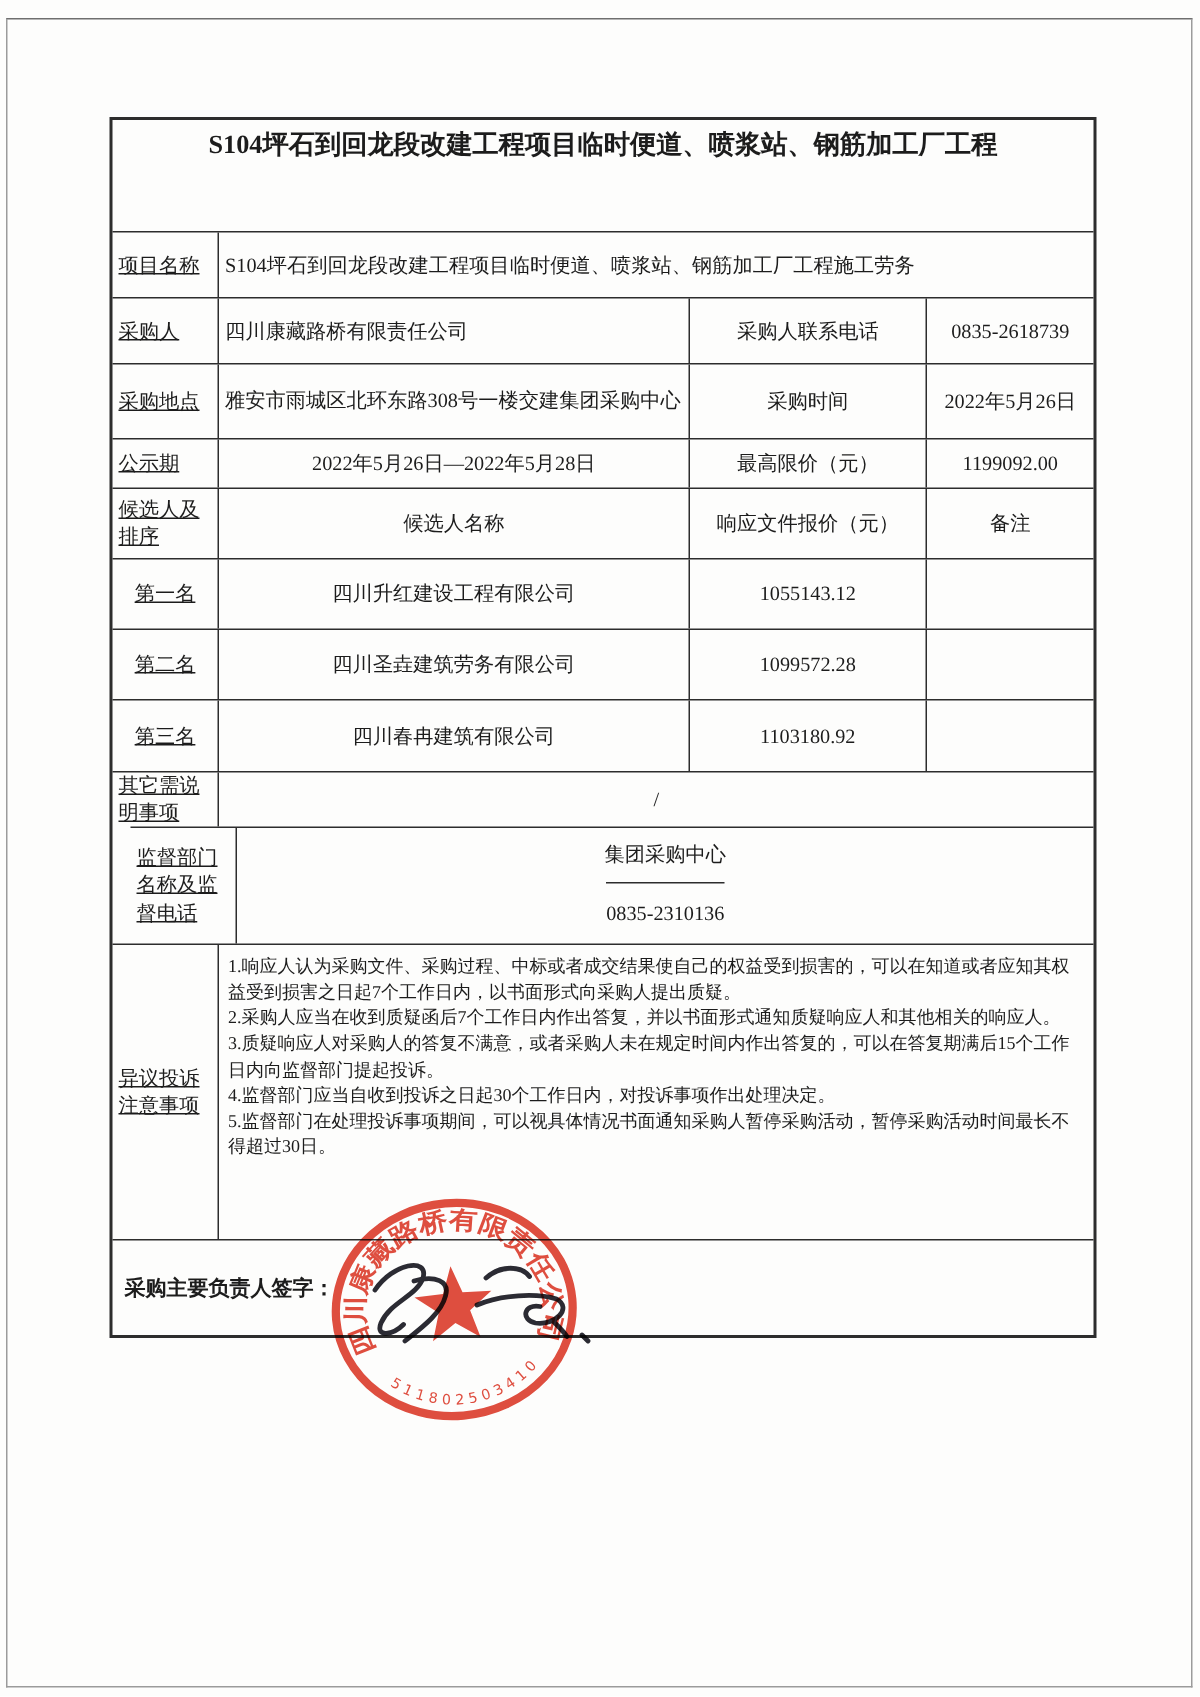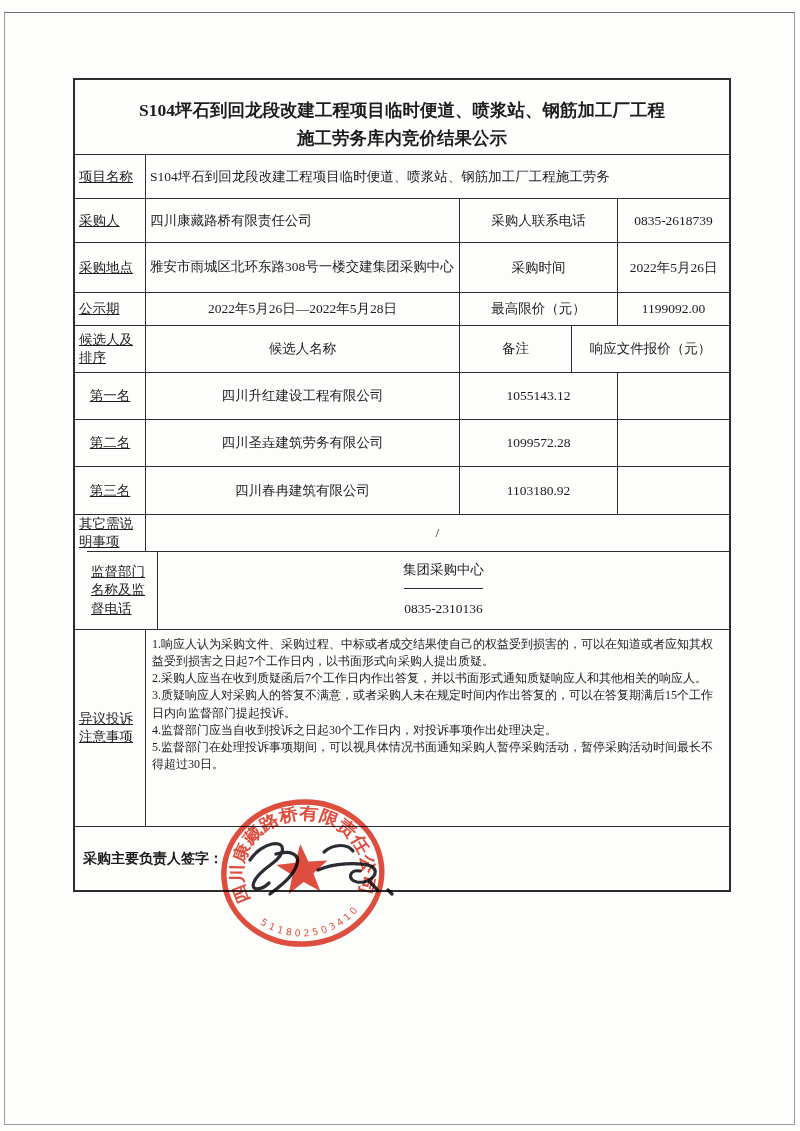--- a/index.html
+++ b/index.html
@@ -26,21 +26,21 @@
   .row { display:flex; align-items:stretch; }
   .row + .row { border-top:1.5px solid #2d2d2d; }
   .cell { display:flex; align-items:center; padding:2px 4px; }
   .cell + .cell { border-left:1.5px solid #2d2d2d; }
   .c1 { width:70px; flex:none;text-decoration:underline; }
   .c2 { flex:1; }
   .c3 { width:158px; flex:none; justify-content:center; text-align:center; }
   .c4 { width:112px; flex:none; justify-content:center; text-align:center; }
   .center { justify-content:center; text-align:center; }
   .title-row { height:74px; }
-  .title-cell { flex:1; flex-direction:column; justify-content:flex-end; text-align:center;
+  .title-cell { flex:1; flex-direction:column; justify-content:space-between; text-align:center;
     font-weight:bold; font-size:17.5px; line-height:1.6; }
   .h44 { height:44px; } .h50 { height:50px; } .h33 { height:33px; }
   .h47 { height:47px; } .h48 { height:48px; } .h37 { height:37px; }
   .h78 { height:78px;margin-left:12px; } .h197 { height:197px; } .h64 { height:64px;font-weight:bold; }
   .label-wrap { line-height:1.35; }
   .stack { flex:1; display:flex; flex-direction:column; padding:0; }
   .stack > div { display:flex; align-items:center; justify-content:center; }
   .stack .sub1 { height:36px; }
   .stack .sub2 { flex:1; border-top:1.5px solid #2d2d2d; }
   .complaint-cell { flex:1; display:block; padding:6px 6px 4px 6px;
@@ -60,21 +60,20 @@
 <body>
 
 <div class="page">
   <div class="page-edge"></div>
 
   <div class="doc-table">
 
     <div class="row title-row">
       <div class="cell title-cell">
         <div>S104坪石到回龙段改建工程项目临时便道、喷浆站、钢筋加工厂工程</div>
-        <div>施工劳务库内竞价结果公示</div>
       </div>
     </div>
 
     <div class="row h44">
       <div class="cell c1">项目名称</div>
       <div class="cell c2">S104坪石到回龙段改建工程项目临时便道、喷浆站、钢筋加工厂工程施工劳务</div>
     </div>
 
     <div class="row h44">
       <div class="cell c1">采购人</div>
@@ -93,22 +92,22 @@
     <div class="row h33">
       <div class="cell c1">公示期</div>
       <div class="cell c2 center">2022年5月26日—2022年5月28日</div>
       <div class="cell c3">最高限价（元）</div>
       <div class="cell c4">1199092.00</div>
     </div>
 
     <div class="row h47">
       <div class="cell c1 label-wrap">候选人及排序</div>
       <div class="cell c2 center">候选人名称</div>
+      <div class="cell c3">响应文件报价（元）</div>
       <div class="cell c4">备注</div>
-      <div class="cell c3">响应文件报价（元）</div>
     </div>
 
     <div class="row h47">
       <div class="cell c1 center">第一名</div>
       <div class="cell c2 center">四川升红建设工程有限公司</div>
       <div class="cell c3">1055143.12</div>
       <div class="cell c4"></div>
     </div>
 
     <div class="row h47">

